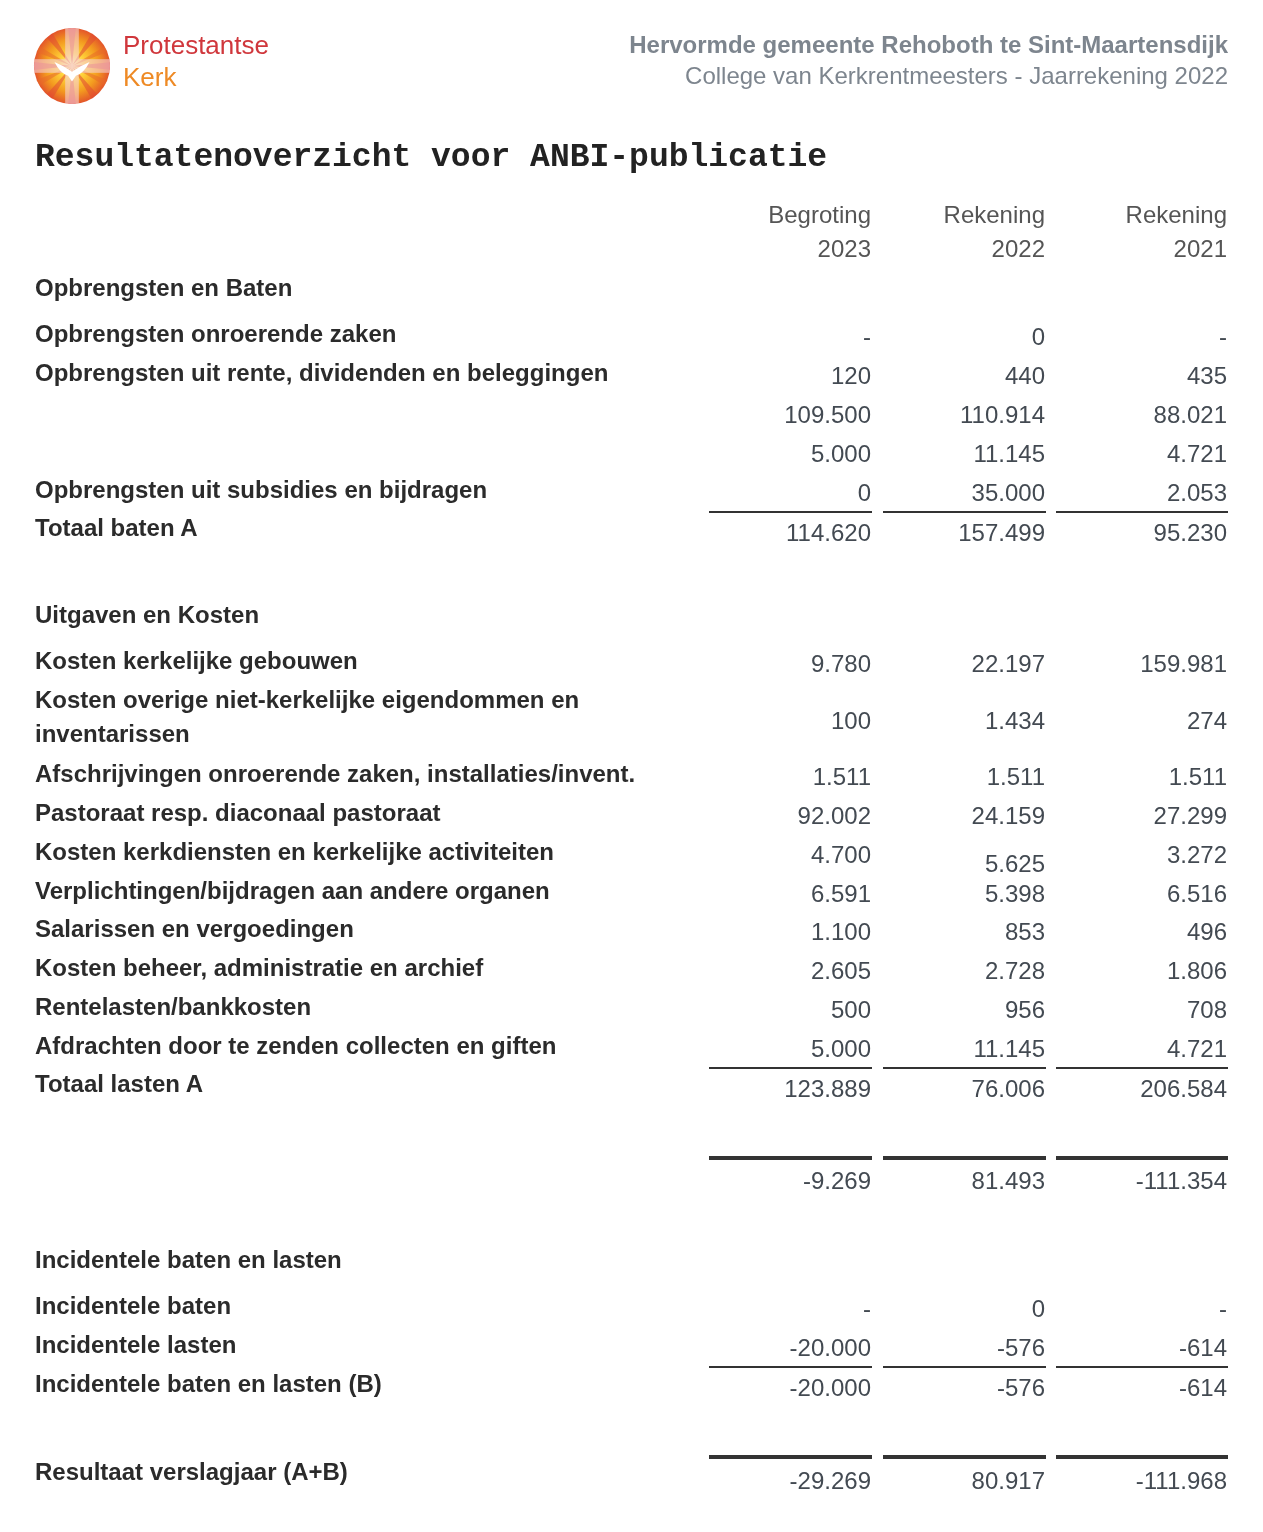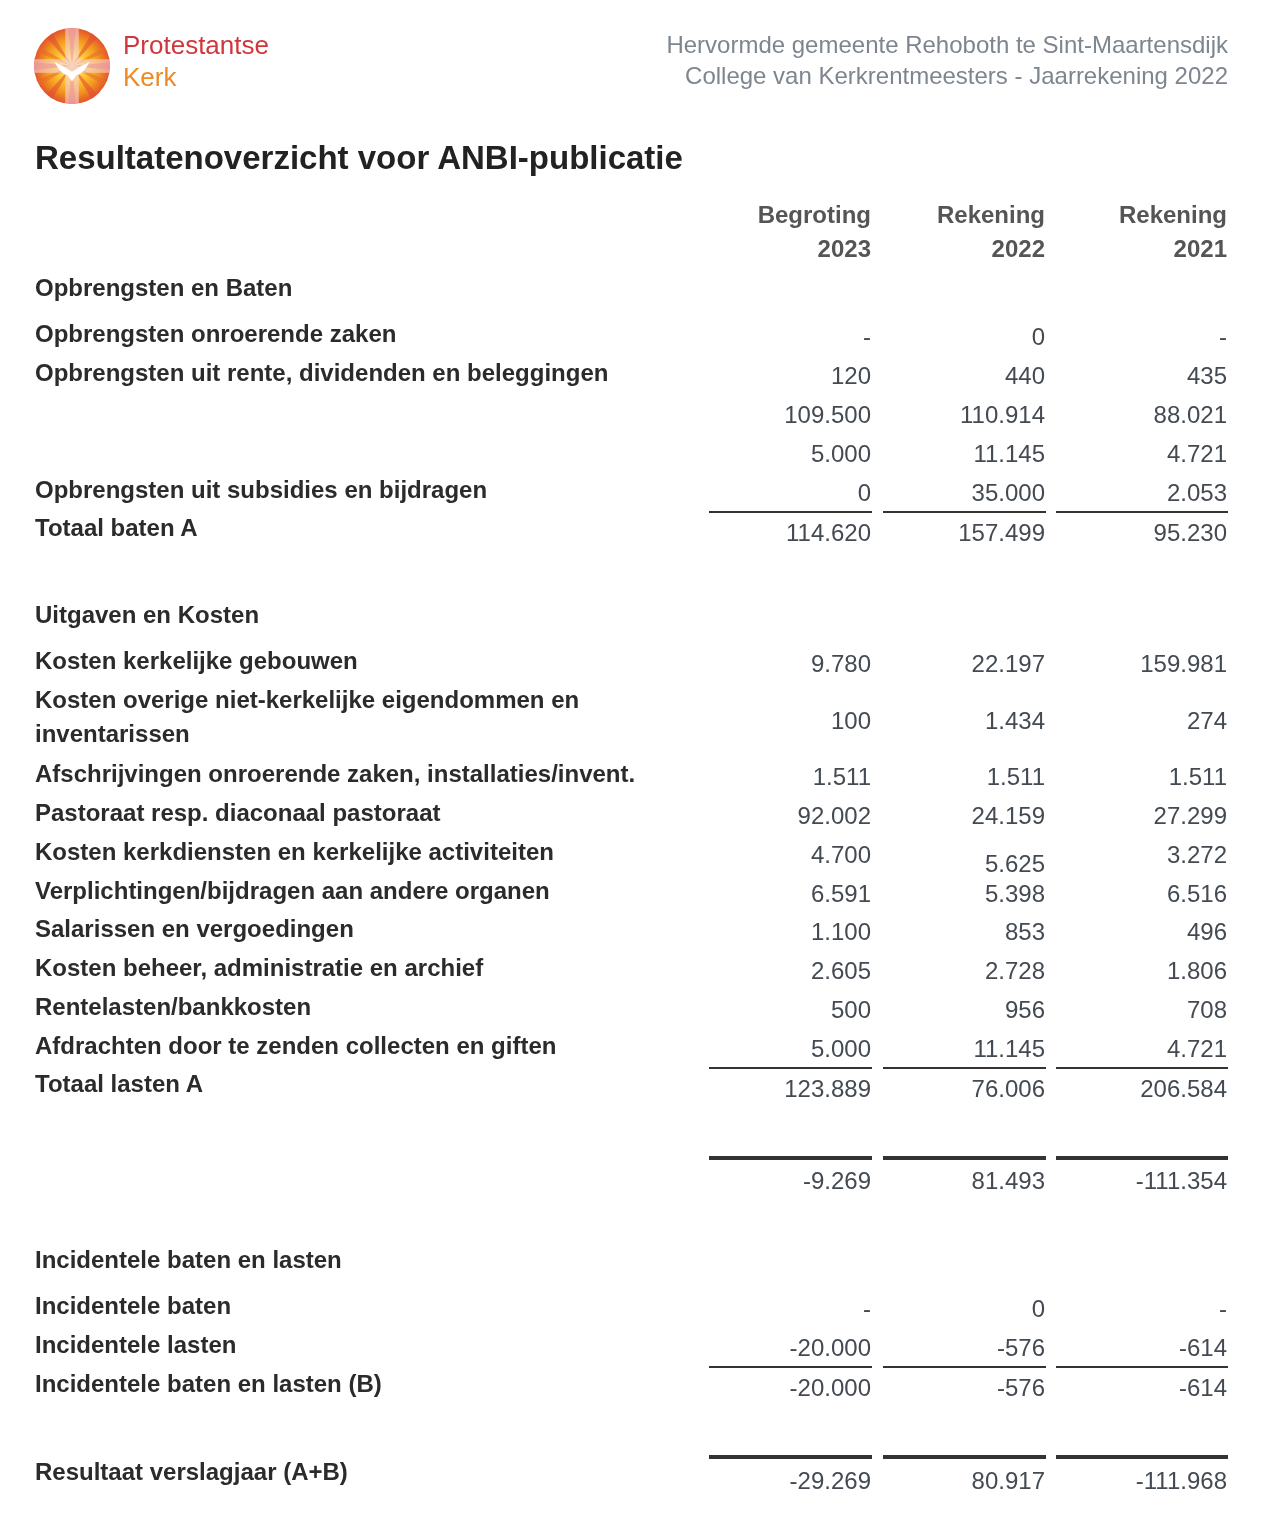--- a/index.html
+++ b/index.html
@@ -7,26 +7,26 @@
     width: 1263px; height: 1532px; position: relative; overflow: hidden;
     font-family: "Liberation Sans", sans-serif; color: #2b2b2b;
   }
   .logo { position: absolute; left: 33px; top: 27px; width: 270px; height: 80px; }
   .logo-mark { position: absolute; left: 0; top: 0; width: 78px; height: 78px; }
   .logo-line1 { position: absolute; left: 90px; top: 32px; font-size: 26px; color: #d0373c; line-height: 1; }
   .logo-line2 { position: absolute; left: 90px; top: 64px; font-size: 26px; color: #ee8a25; line-height: 1; }
   .logo-text-wrap { position: absolute; left: 0; top: -27px; }
 
   .hdr-right { position: absolute; right: 35px; top: 30px; text-align: right; color: #7d858e; }
-  .hdr-org { font-size: 24px; font-weight: normal; line-height: 30px; }
+  .hdr-org { font-size: 24px; font-weight: bold; line-height: 30px; }
   .hdr-sub { font-size: 24px; line-height: 32px; }
 
-  .page-title { position: absolute; left: 35px; top: 139px; font-size: 33px; font-weight: bold; color: #222; margin: 0; }
-
-  .col-head { position: absolute; top: 198px; text-align: right; font-size: 24px; font-weight: bold; color: #555; line-height: 34px; margin-left: 24px; }
+  .page-title { position: absolute; left: 35px; top: 139px; font-size: 33px; font-weight: bold; color: #222; margin: 0; font-family: Liberation Mono, monospace; }
+
+  .col-head { position: absolute; top: 198px; text-align: right; font-size: 24px; font-weight: normal; color: #555; line-height: 34px; margin-left: 24px; }
   .c1 { right: 392px; } 
   .c2 { right: 218px; } 
   .c3 { right: 36px; }  
 
   .row { position: absolute; left: 0; width: 1263px; height: 36px; }
   .lbl { position: absolute; left: 35px; font-size: 24px; color: #2b2b2b; white-space: nowrap; font-weight: bold; }
   .lbl.bold { font-weight: bold; }
   .val { position: absolute; font-size: 24px; color: #434a52; text-align: right; white-space: nowrap; }
   .v1 { right: 392px; } .v2 { right: 218px; } .v3 { right: 36px; }
 

